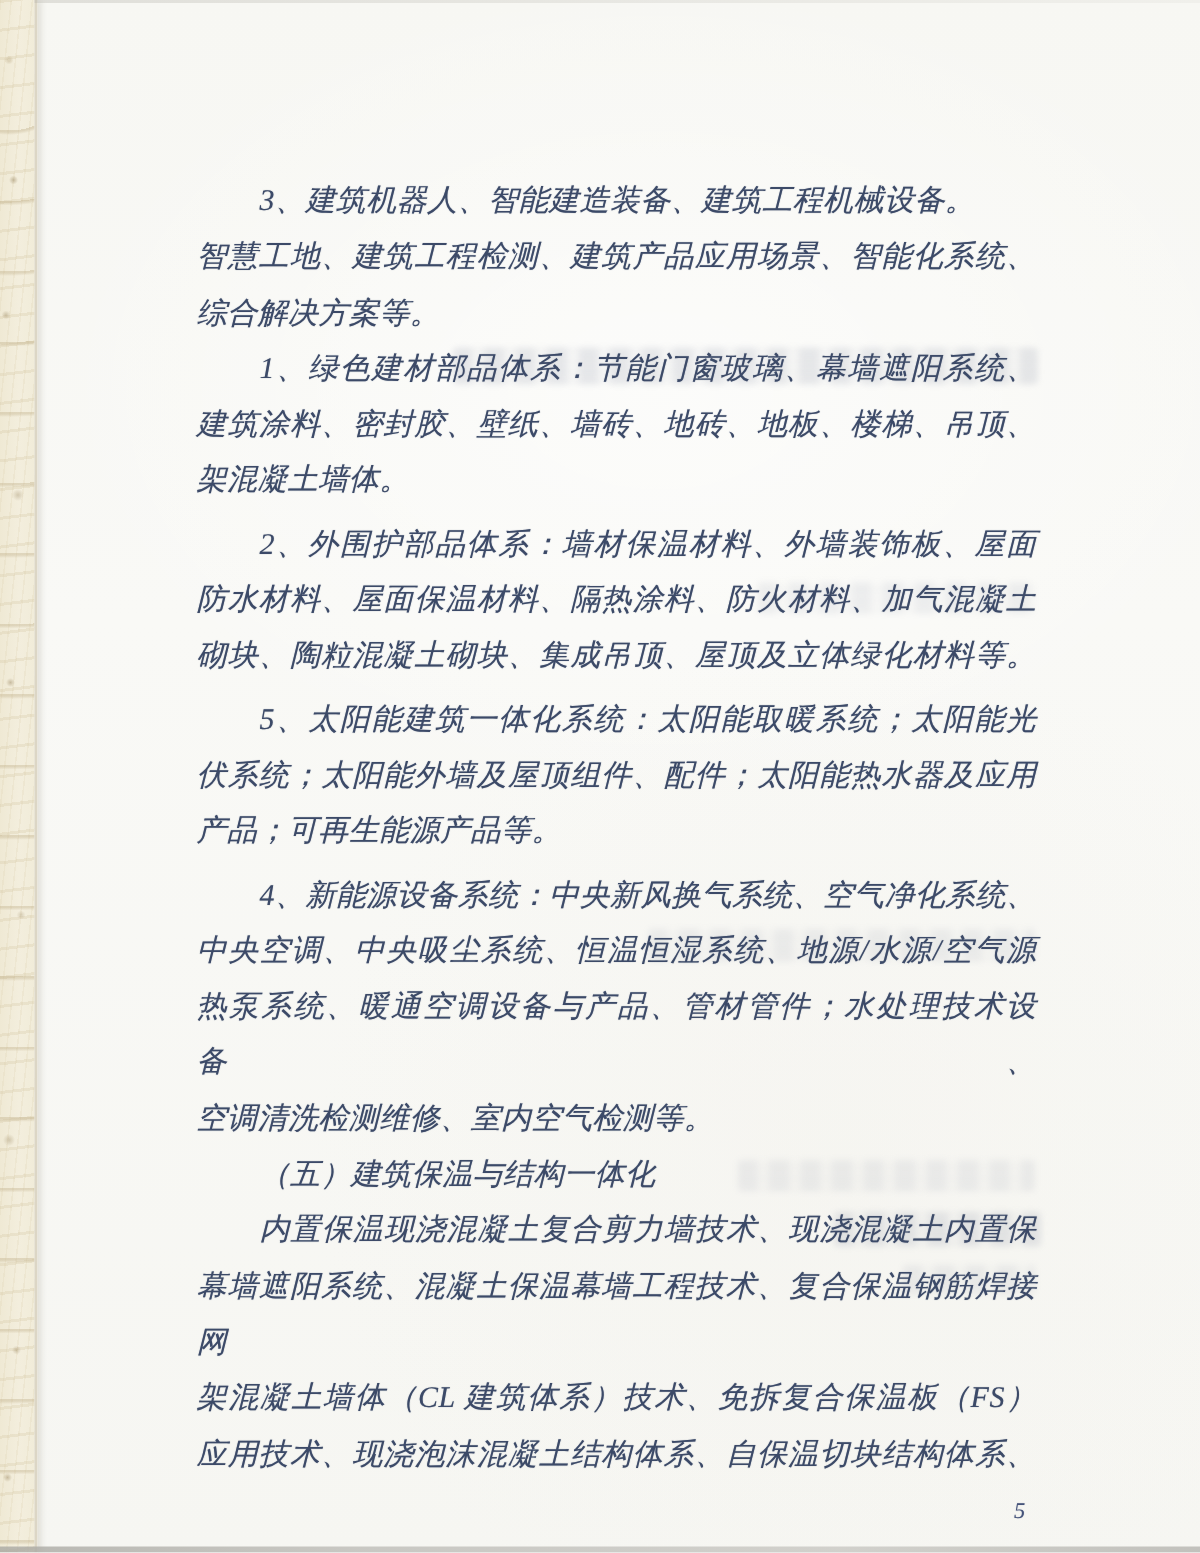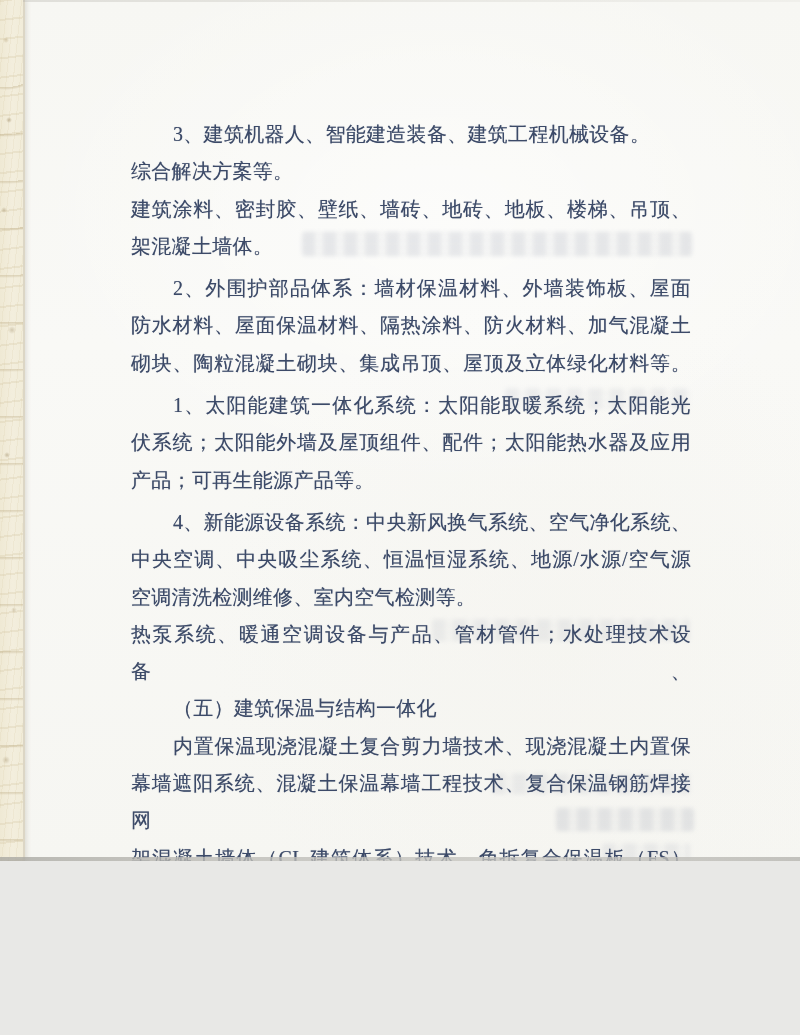--- a/index.html
+++ b/index.html
@@ -2,26 +2,27 @@
 <html><head>
 <meta charset="utf-8">
 <style>
   html,body{margin:0;padding:0;}
   body{
     width:800px;height:1035px;overflow:hidden;
     background:#e8e8e6;
     font-family:"Liberation Serif","DejaVu Serif",serif;
   }
   .sheet{
-    position:relative;width:800px;height:861px;
+    position:relative;width:800px;height:1035px;
     background:
       radial-gradient(ellipse 600px 400px at 55% 25%, rgba(255,255,255,0.55), rgba(255,255,255,0) 70%),
       radial-gradient(ellipse 500px 500px at 70% 75%, rgba(244,243,238,0.5), rgba(244,243,238,0) 70%),
       linear-gradient(180deg,#f7f7f3 0%,#f9f9f6 40%,#f6f6f2 100%);
     overflow:hidden;
+    font-style:italic;
   }
   
   .edge-strip{
     position:absolute;left:0;top:0;width:23px;height:1035px;
     background:
       repeating-radial-gradient(circle at 6px 40px, rgba(186,168,128,0.35) 0 1px, rgba(186,168,128,0) 3px 47px),
       repeating-linear-gradient(173deg, rgba(210,196,160,0.28) 0 2px, rgba(244,238,220,0) 2px 19px),
       repeating-linear-gradient(96deg, rgba(222,210,178,0.25) 0 1px, rgba(242,237,218,0) 1px 7px),
       linear-gradient(90deg,#efe9d4 0%,#f3eedd 55%,#f1ecd9 100%);
     border-right:2px solid #dcd6c5;
@@ -94,33 +95,35 @@
 
   <div class="smudge" style="left:302px;top:232px;width:390px;height:24px;"></div>
   <div class="smudge weak" style="left:505px;top:388px;width:185px;height:21px;"></div>
   <div class="smudge weak" style="left:432px;top:619px;width:258px;height:22px;"></div>
   <div class="smudge weak" style="left:492px;top:773px;width:198px;height:21px;"></div>
   <div class="smudge" style="left:556px;top:808px;width:138px;height:23px;"></div>
   <div class="smudge weak" style="left:602px;top:843px;width:88px;height:20px;"></div>
 
   <div class="doc">
       <div class="line indent">3、建筑机器人、智能建造装备、建筑工程机械设备。</div>
+      <div class="line fill">智慧工地、建筑工程检测、建筑产品应用场景、智能化系统、</div>
       <div class="line">综合解决方案等。</div>
+      <div class="line indent fill">1、绿色建材部品体系：节能门窗玻璃、幕墙遮阳系统、</div>
       <div class="line fill">建筑涂料、密封胶、壁纸、墙砖、地砖、地板、楼梯、吊顶、</div>
       <div class="line">架混凝土墙体。</div>
       <div class="line indent fill gap">2、外围护部品体系：墙材保温材料、外墙装饰板、屋面</div>
       <div class="line fill">防水材料、屋面保温材料、隔热涂料、防火材料、加气混凝土</div>
       <div class="line fill">砌块、陶粒混凝土砌块、集成吊顶、屋顶及立体绿化材料等。</div>
-      <div class="line indent fill gap">1、太阳能建筑一体化系统：太阳能取暖系统；太阳能光</div>
+      <div class="line indent fill gap">5、太阳能建筑一体化系统：太阳能取暖系统；太阳能光</div>
       <div class="line fill">伏系统；太阳能外墙及屋顶组件、配件；太阳能热水器及应用</div>
       <div class="line">产品；可再生能源产品等。</div>
       <div class="line indent fill gap">4、新能源设备系统：中央新风换气系统、空气净化系统、</div>
       <div class="line fill">中央空调、中央吸尘系统、恒温恒湿系统、地源/水源/空气源</div>
+      <div class="line fill">热泵系统、暖通空调设备与产品、管材管件；水处理技术设备、</div>
       <div class="line">空调清洗检测维修、室内空气检测等。</div>
-      <div class="line fill">热泵系统、暖通空调设备与产品、管材管件；水处理技术设备、</div>
       <div class="line indent">（五）建筑保温与结构一体化</div>
       <div class="line indent fill">内置保温现浇混凝土复合剪力墙技术、现浇混凝土内置保</div>
       <div class="line fill">幕墙遮阳系统、混凝土保温幕墙工程技术、复合保温钢筋焊接网</div>
       <div class="line fill">架混凝土墙体（CL 建筑体系）技术、免拆复合保温板（FS）</div>
       <div class="line fill">应用技术、现浇泡沫混凝土结构体系、自保温切块结构体系、</div>
     </div>
 
   <div class="page-number">5</div>
 
   <div class="bottom-edge"></div>

